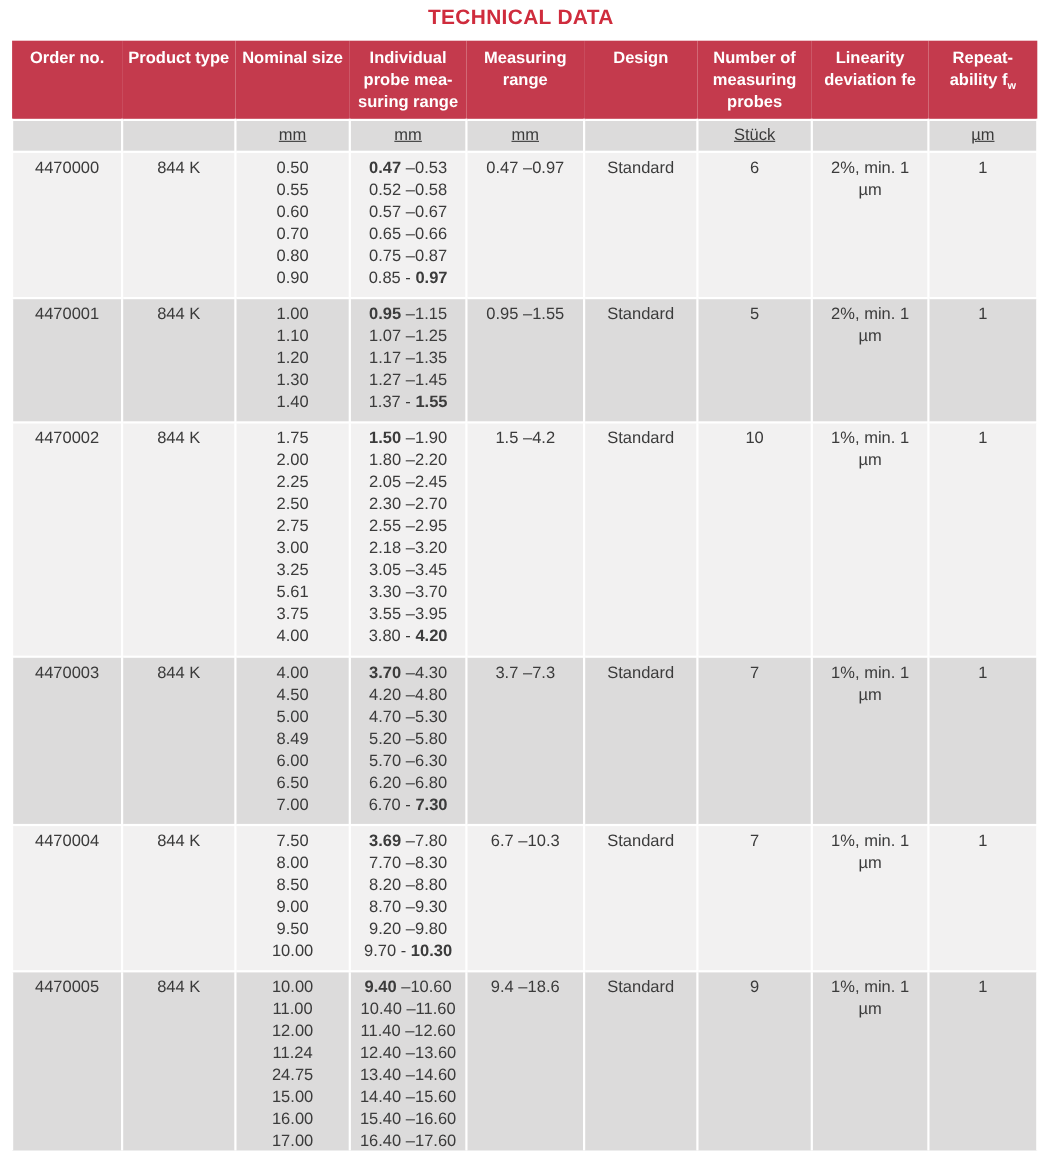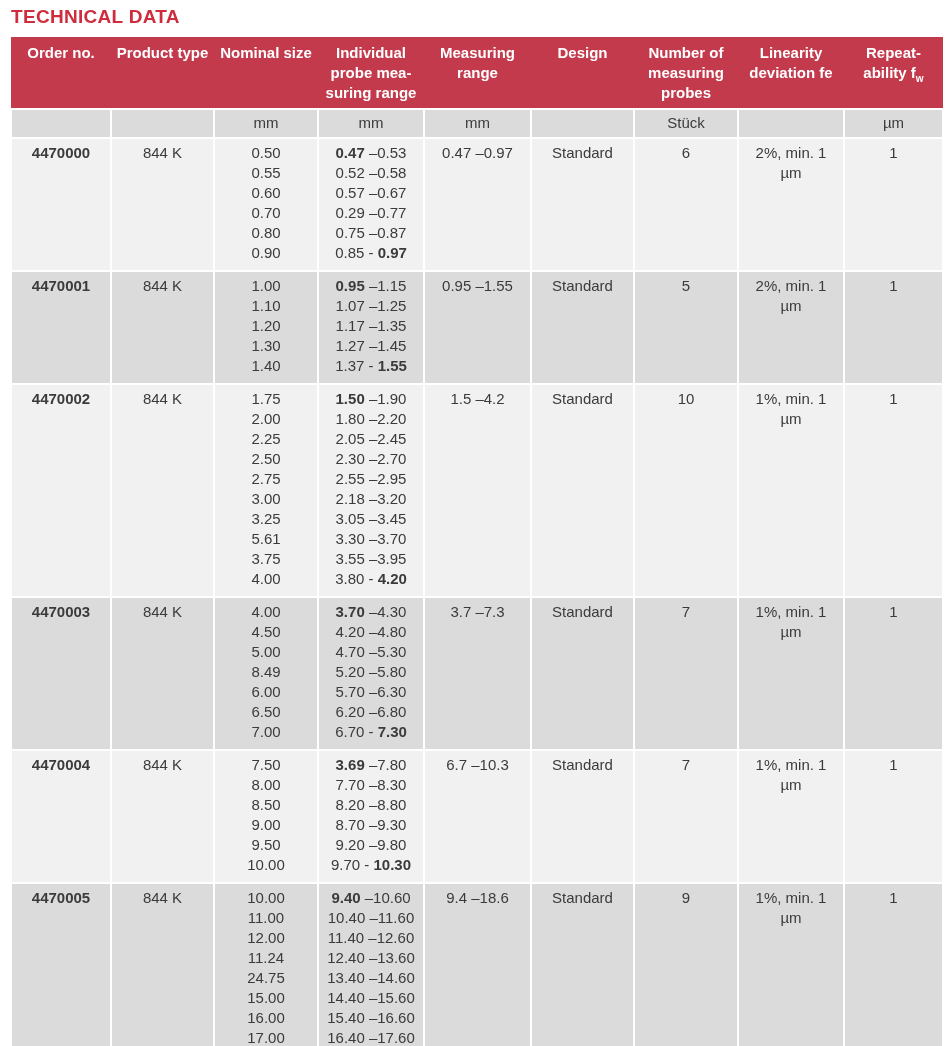--- a/index.html
+++ b/index.html
@@ -16,20 +16,21 @@
     font-family:"Liberation Sans", sans-serif;
     color:var(--body-text);
     overflow:hidden;
   }
   .page-title{
     margin:6px 16px 9px 11px;
     font-size:19px;
     font-weight:bold;
     letter-spacing:0.3px;
     color:var(--title-red);
+    text-align:center;
   }
   table.tech{
     margin-left:10px;
     width:932px;
     border-collapse:collapse;
     table-layout:fixed;
     font-size:15px;
   }
   table.tech th{
     background:var(--header-red);
@@ -49,24 +50,25 @@
     vertical-align:top;
     text-align:center;
     padding:4px 1px 7px;
     line-height:20px;
     border:2px solid #ffffff;
   }
   tr.units-row td{
     background:var(--row-grey);
     padding:3px 1px 4px;
     height:28px;
+    text-decoration:underline;
   }
   tr.data-row.light td{background:var(--row-light);}
   tr.data-row.grey  td{background:var(--row-grey);}
-  td.bold{font-weight:bold;}
+  td.bold{font-weight:normal;}
   td.preline{white-space:pre-line;}
 </style>
 </head>
 <body>
 
 <h1 class="page-title">TECHNICAL DATA</h1>
 
 <table class="tech">
   <colgroup>
     <col style="width:100px">
@@ -118,21 +120,21 @@
           <div>0.55</div>
           <div>0.60</div>
           <div>0.70</div>
           <div>0.80</div>
           <div>0.90</div>
         </td>
     <td>
           <div><b>0.47</b> –0.53</div>
           <div>0.52 –0.58</div>
           <div>0.57 –0.67</div>
-          <div>0.29 –0.77</div>
+          <div>0.65 –0.66</div>
           <div>0.75 –0.87</div>
           <div>0.85 - <b>0.97</b></div>
         </td>
     <td>0.47 –0.97</td>
     <td>Standard</td>
     <td>6</td>
     <td class="preline">2%, min. 1
 µm</td>
     <td>1</td>
   </tr>

